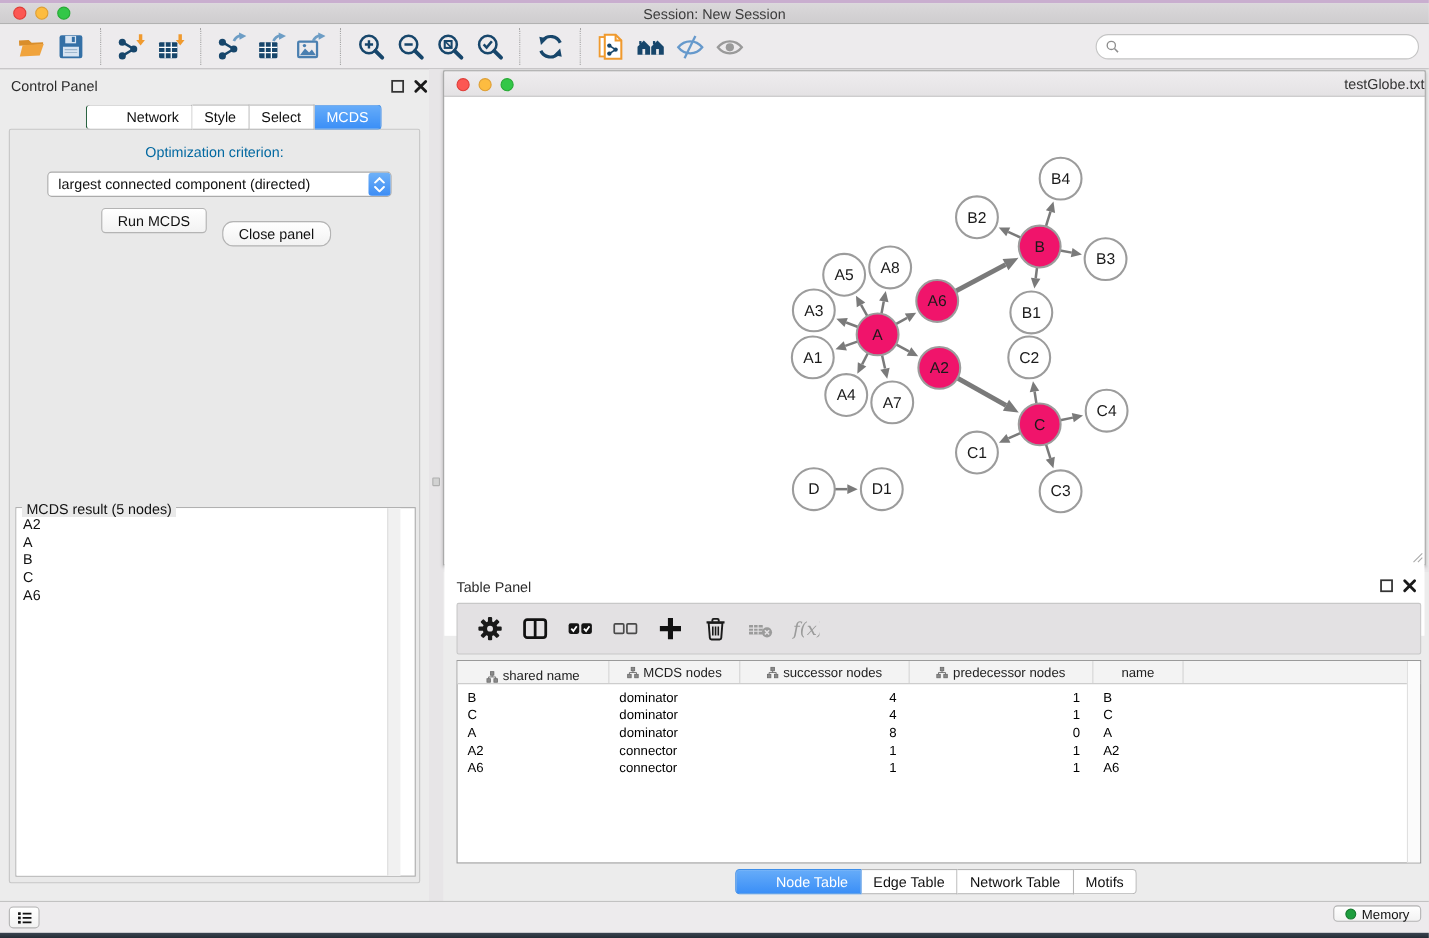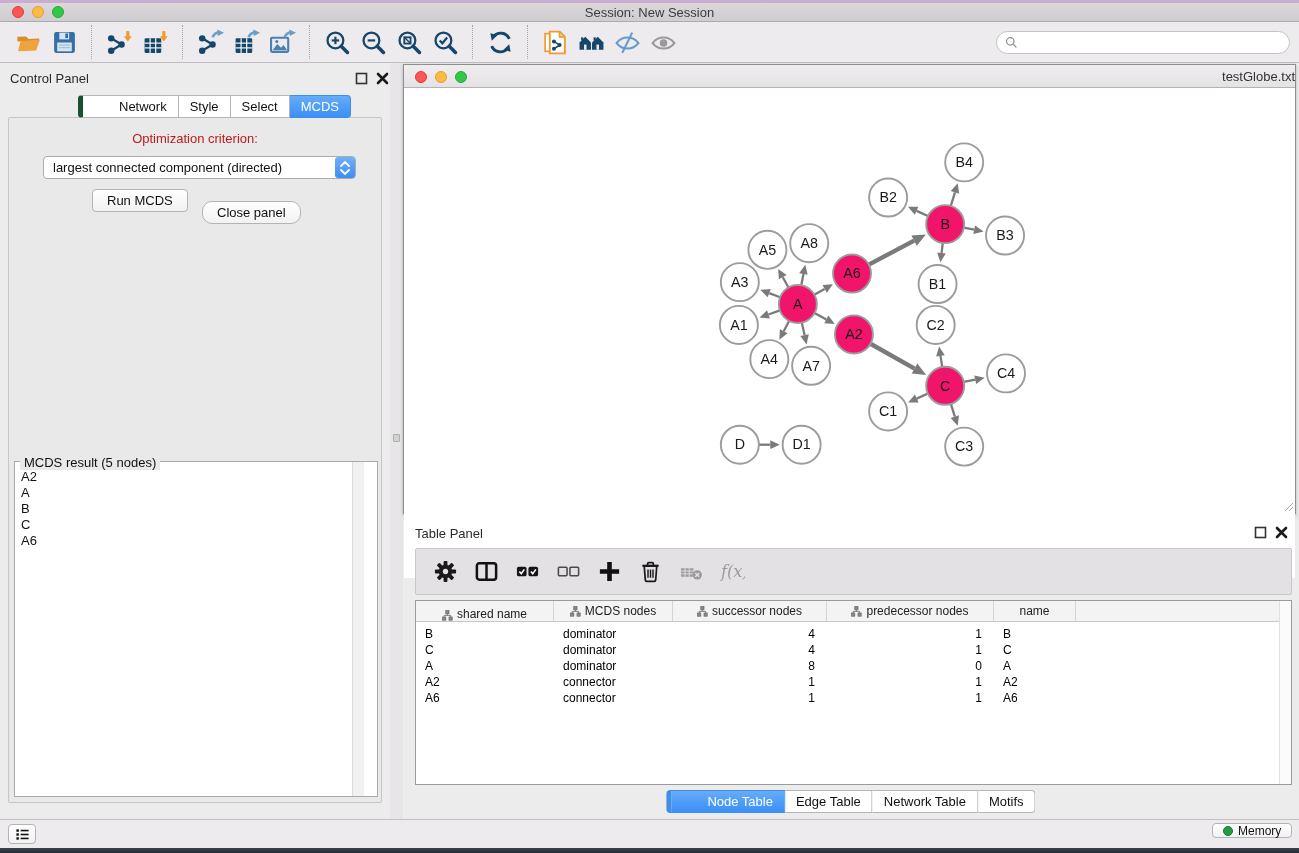--- a/index.html
+++ b/index.html
@@ -30,28 +30,28 @@
 
   
   #control-panel-title { left:10px; top:71px; font-size:13px; color:#2B2B2B; }
   .dock-btns { display:flex; gap:8px; align-items:center; }
   #cp-dock { left:355px; top:72px; } #tp-dock { left:1254px; top:526px; }
   .dock-btns svg { width:13px; height:13px; }
 
   .segbar { display:flex; }
   .seg { padding:3px 11px; background:#fff; border:1px solid #B5B5B5; border-left:none;
     font-size:13px; color:#111; white-space:nowrap; }
-  .seg:first-child { border-left:5px solid #14532d; border-radius:4px 0 0 4px;padding-left:36px; }
+  .seg:first-child { border-left:1px solid #14532d; border-radius:4px 0 0 4px;padding-left:36px; }
   .seg:last-child { border-radius:0 4px 4px 0; }
   .seg.active { background:linear-gradient(#66ACF9,#3B8FF7); border-color:#3F8EE8; color:#fff; }
 
   #control-tabs { left:78px; top:95px; }
   #cp-content { left:8px; top:117px; width:374px; height:686px; background:#E9E9E9;
     border:1px solid #C6C6C6; border-radius:2px; }
-  #criterion-label { left:0; top:131px; width:390px; text-align:center; font-size:13px; color:#b91c1c; }
+  #criterion-label { left:0; top:131px; width:390px; text-align:center; font-size:13px; color:#0369a1; }
   #criterion-select { left:43px; top:156px; width:313px; height:23px; background:#fff;
     border:1px solid #ABABAB; border-radius:4px; display:flex; align-items:center; }
   #criterion-value { flex:1; font-size:13px; padding-left:9px; color:#111; white-space:nowrap; overflow:hidden; }
   #criterion-stepper { width:20px; height:21px; border-radius:3px;
     background:linear-gradient(#6FB1F8,#3D8DF5); margin-right:0.5px;
     display:flex; flex-direction:column; align-items:center; justify-content:center; gap:2px; }
   .btn { background:linear-gradient(#FFFFFF,#F2F2F2); border:1px solid #B4B4B4; border-radius:4px;
     font-size:13px; color:#111; padding:3px 14px; font-family:inherit; }
   #run-mcds-btn { left:92px; top:189px; } #close-panel-btn { left:202px; top:201px;border-radius:10px; }
 

